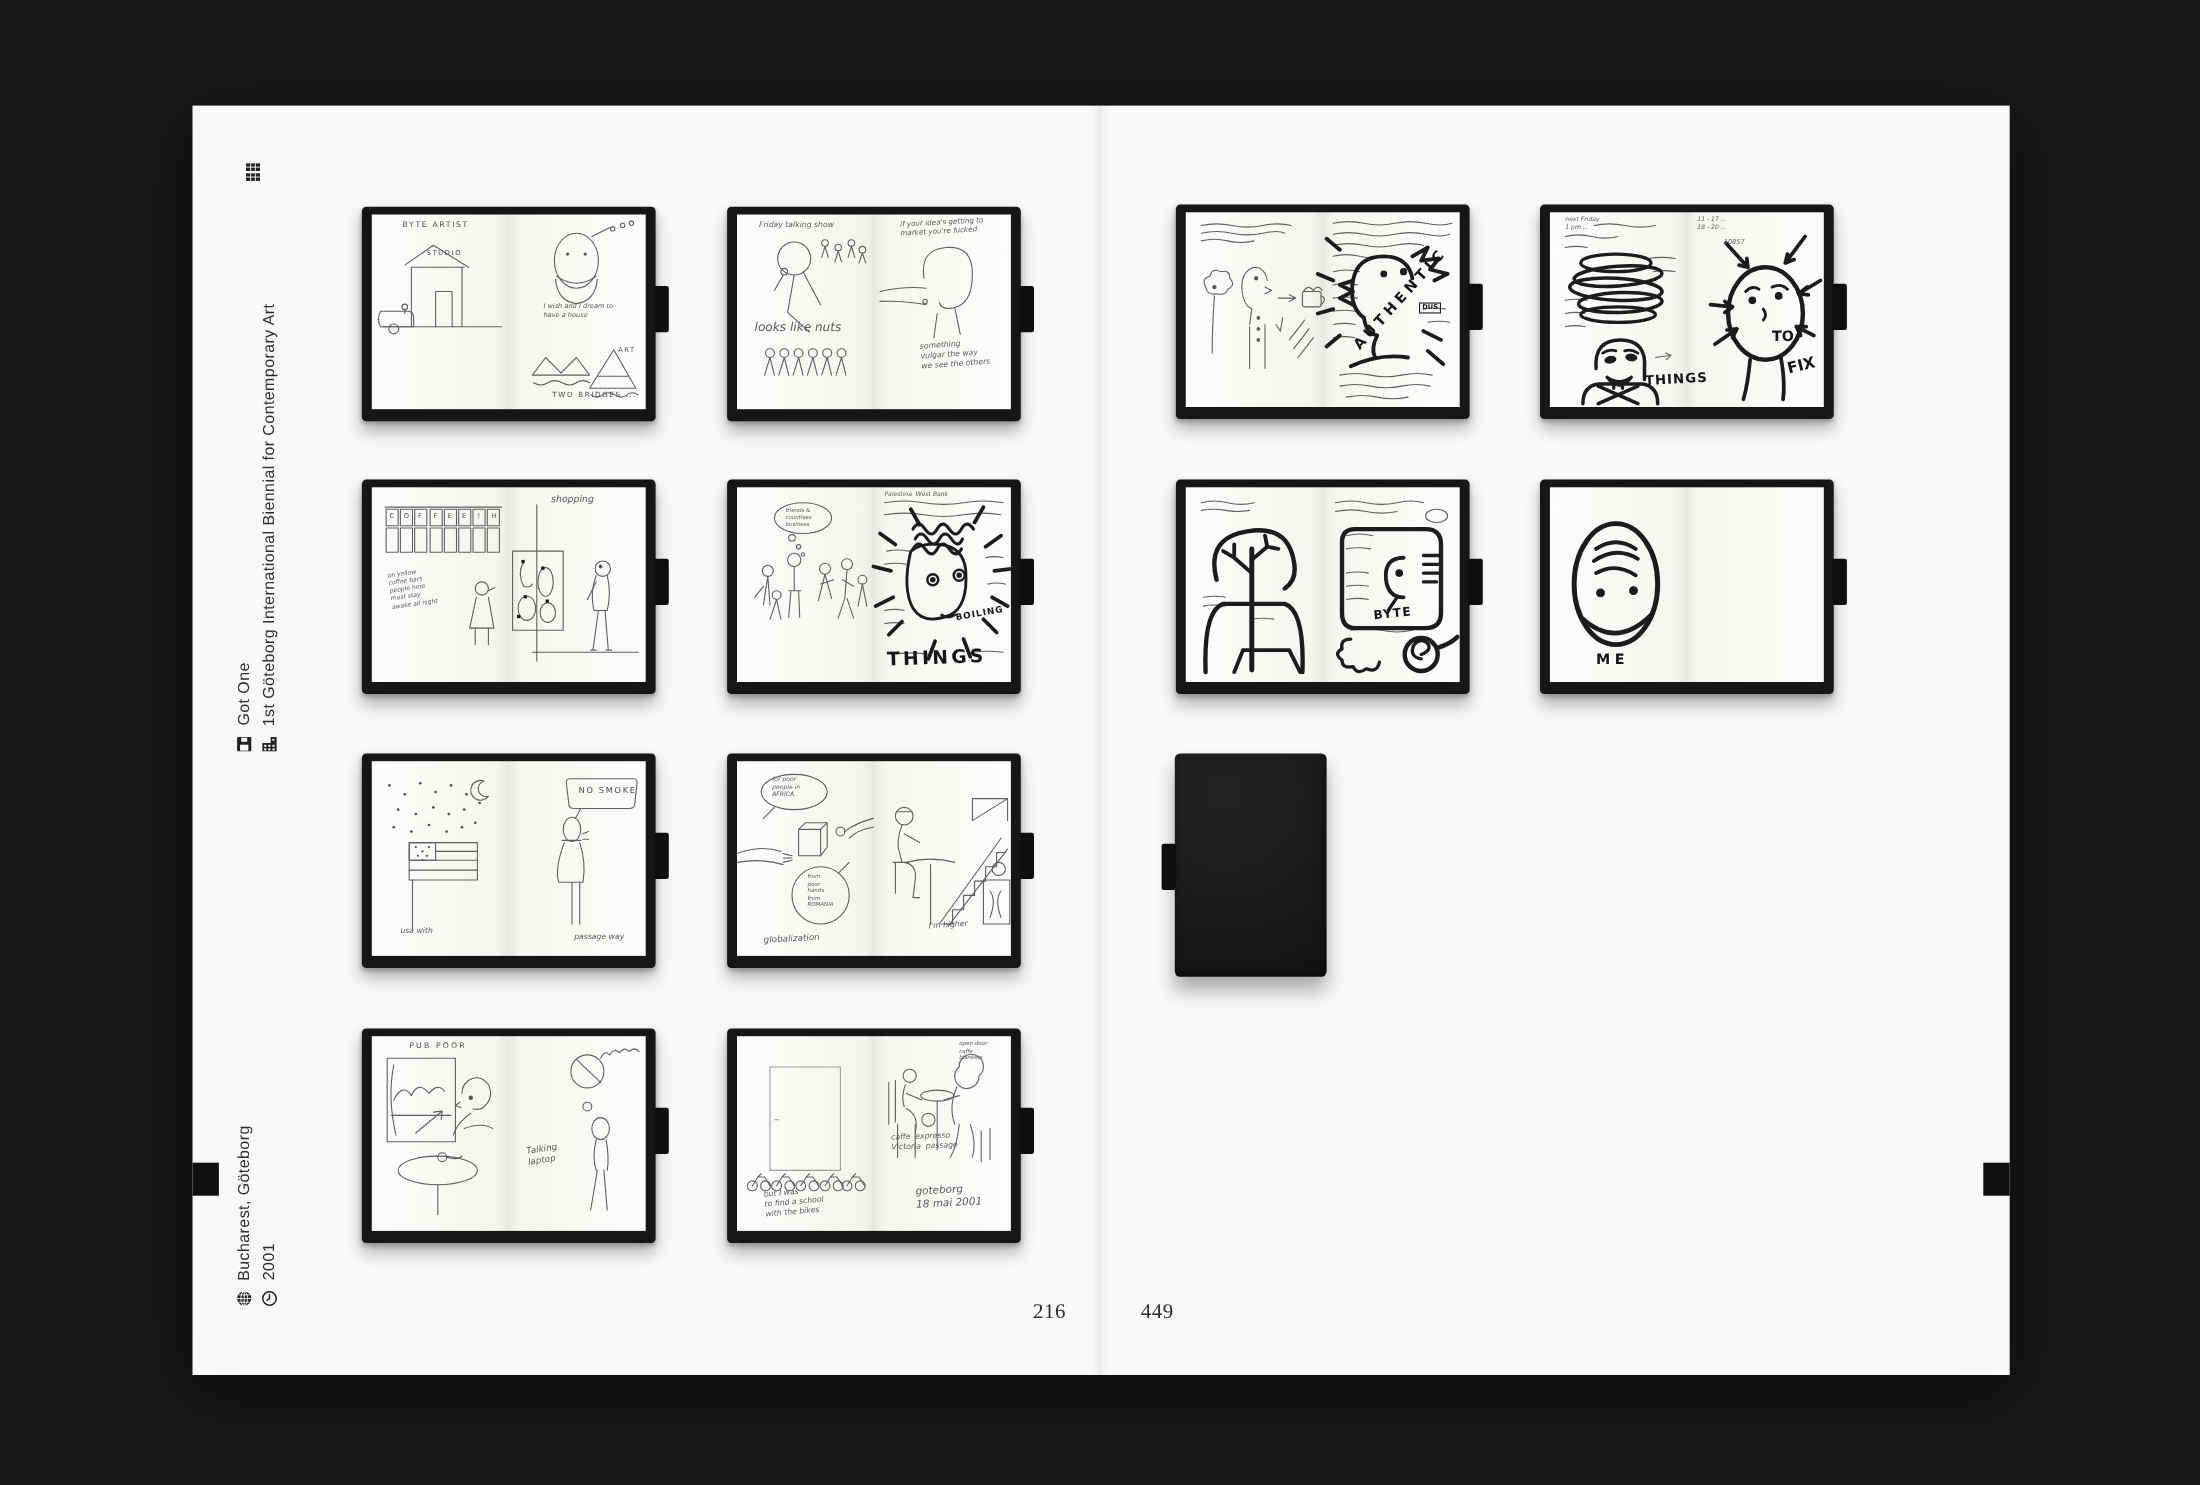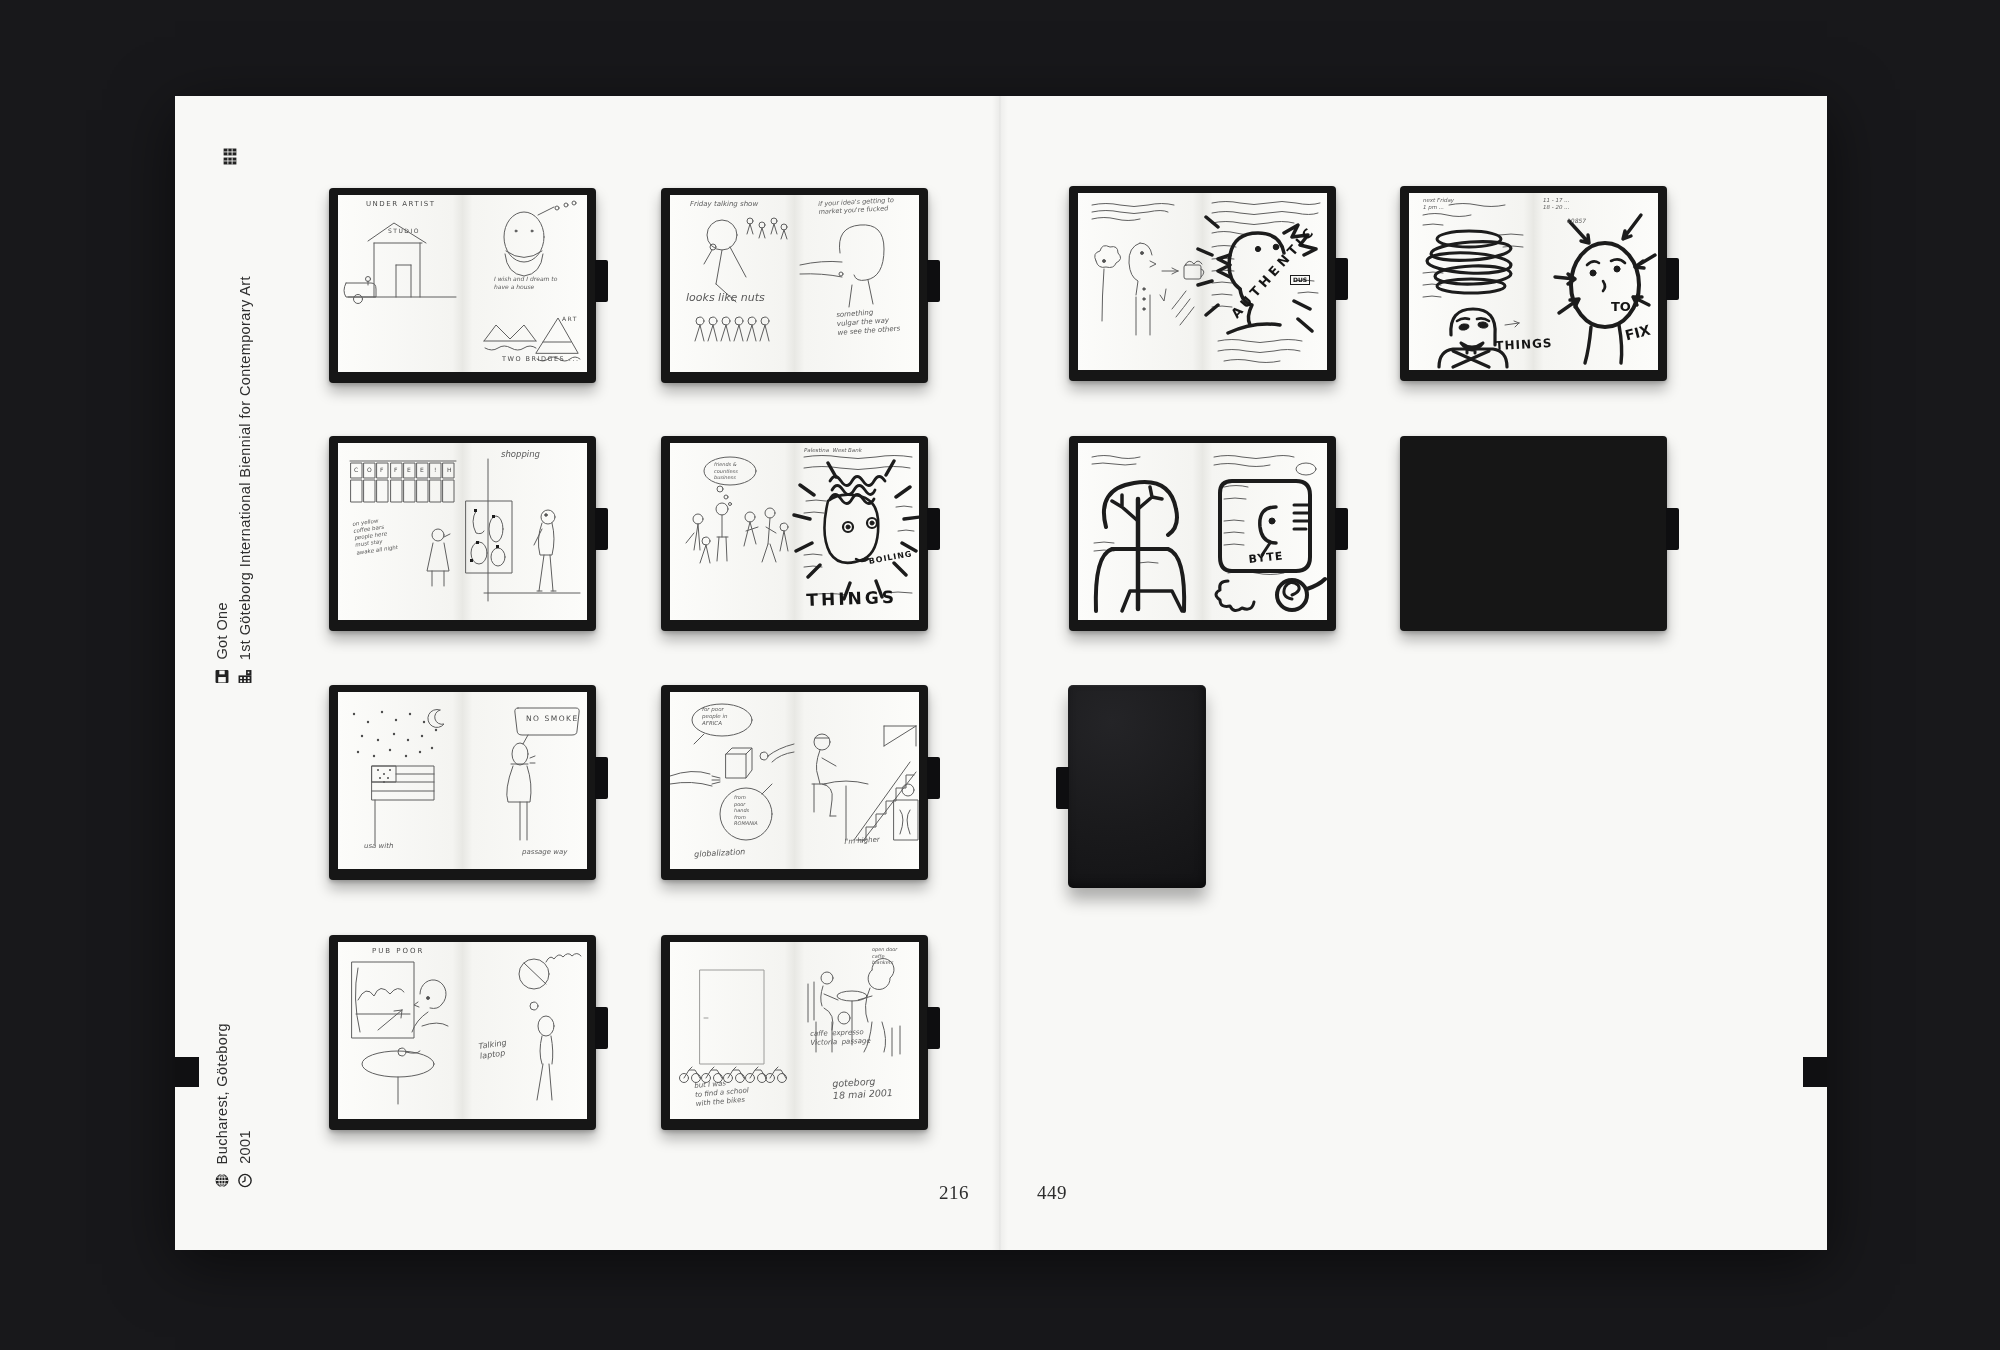--- a/index.html
+++ b/index.html
@@ -124,21 +124,21 @@
             <path d="M200,20 L216,12"></path>
             <circle cx="219" cy="13" r="2"></circle>
               <circle cx="228" cy="10" r="2"></circle>
               <circle cx="236" cy="8" r="2"></circle>
             <path d="M146,146 l12,-16 l14,14 l14,-14 l12,16 M146,146 h52 M147,153 q7,4 13,0 t13,0 t13,0 t12,0"></path>
             <path d="M198,158 l22,-35 l20,35 z M205,147 h28 M199,164 q6,4 11,0 t11,0 t11,0 t10,0"></path>
             <circle cx="178" cy="36" r="1" class="fdot"></circle>
               <circle cx="194" cy="36" r="1" class="fdot"></circle>
           </g>
         </svg>
-        <span class="lbl cap" style="left:28px;top:5px;font-size:7px">UNDER ARTIST</span>
+        <span class="lbl cap" style="left:28px;top:5px;font-size:7px">BYTE ARTIST</span>
         <span class="lbl cap" style="left:50px;top:32px;font-size:6px">STUDIO</span>
         <span class="lbl hand" style="left:156px;top:80px;font-size:6px">I wish and I dream to
 have a house</span>
         <span class="lbl cap" style="left:224px;top:120px;font-size:6px">ART</span>
         <span class="lbl cap" style="left:164px;top:160px;font-size:6.5px">TWO BRIDGES ...</span>
       </div>
     </div>
 
     <div class="nb" style="left:486px;top:92px">
       <div class="nb-tab"></div>
@@ -610,20 +610,32 @@
             <path stroke-width="3" d="M214,152 q10,-4 6,-10 q-8,-6 -13,2 q-4,10 7,12"></path>
             <path stroke-width="4" d="M229,146 q12,-4 18,-10"></path>
           </g>
         </svg>
         <span class="lbl mkr" style="left:170px;top:110px;font-size:11px;letter-spacing:1px;transform:rotate(-6deg)">BYTE</span>
       </div>
     </div>
 
     <div class="nb" style="left:1225px;top:340px">
       <div class="nb-tab"></div>
+      <div class="nb-pages">
+        <svg class="sk" viewBox="0 0 249 177">
+          <g class="mk">
+            <ellipse stroke-width="4.5" cx="60" cy="88" rx="38" ry="55"></ellipse>
+            <path stroke-width="3.5" d="M42,56 q18,-12 36,0 M40,67 q20,-14 40,-2 M42,78 q18,-10 36,2"></path>
+            <circle class="mdot" cx="46" cy="96" r="3.5"></circle>
+              <circle class="mdot" cx="76" cy="94" r="3.5"></circle>
+            <path stroke-width="4" d="M28,118 q32,30 64,-2"></path>
+          </g>
+        </svg>
+        <span class="lbl mkr" style="left:42px;top:150px;font-size:13px;letter-spacing:4px">ME</span>
+      </div>
     </div>
 
     <div class="closed">
       <div class="nb-tab"></div>
     </div>
 
   </div>
 </div>
 
 </body></html>

